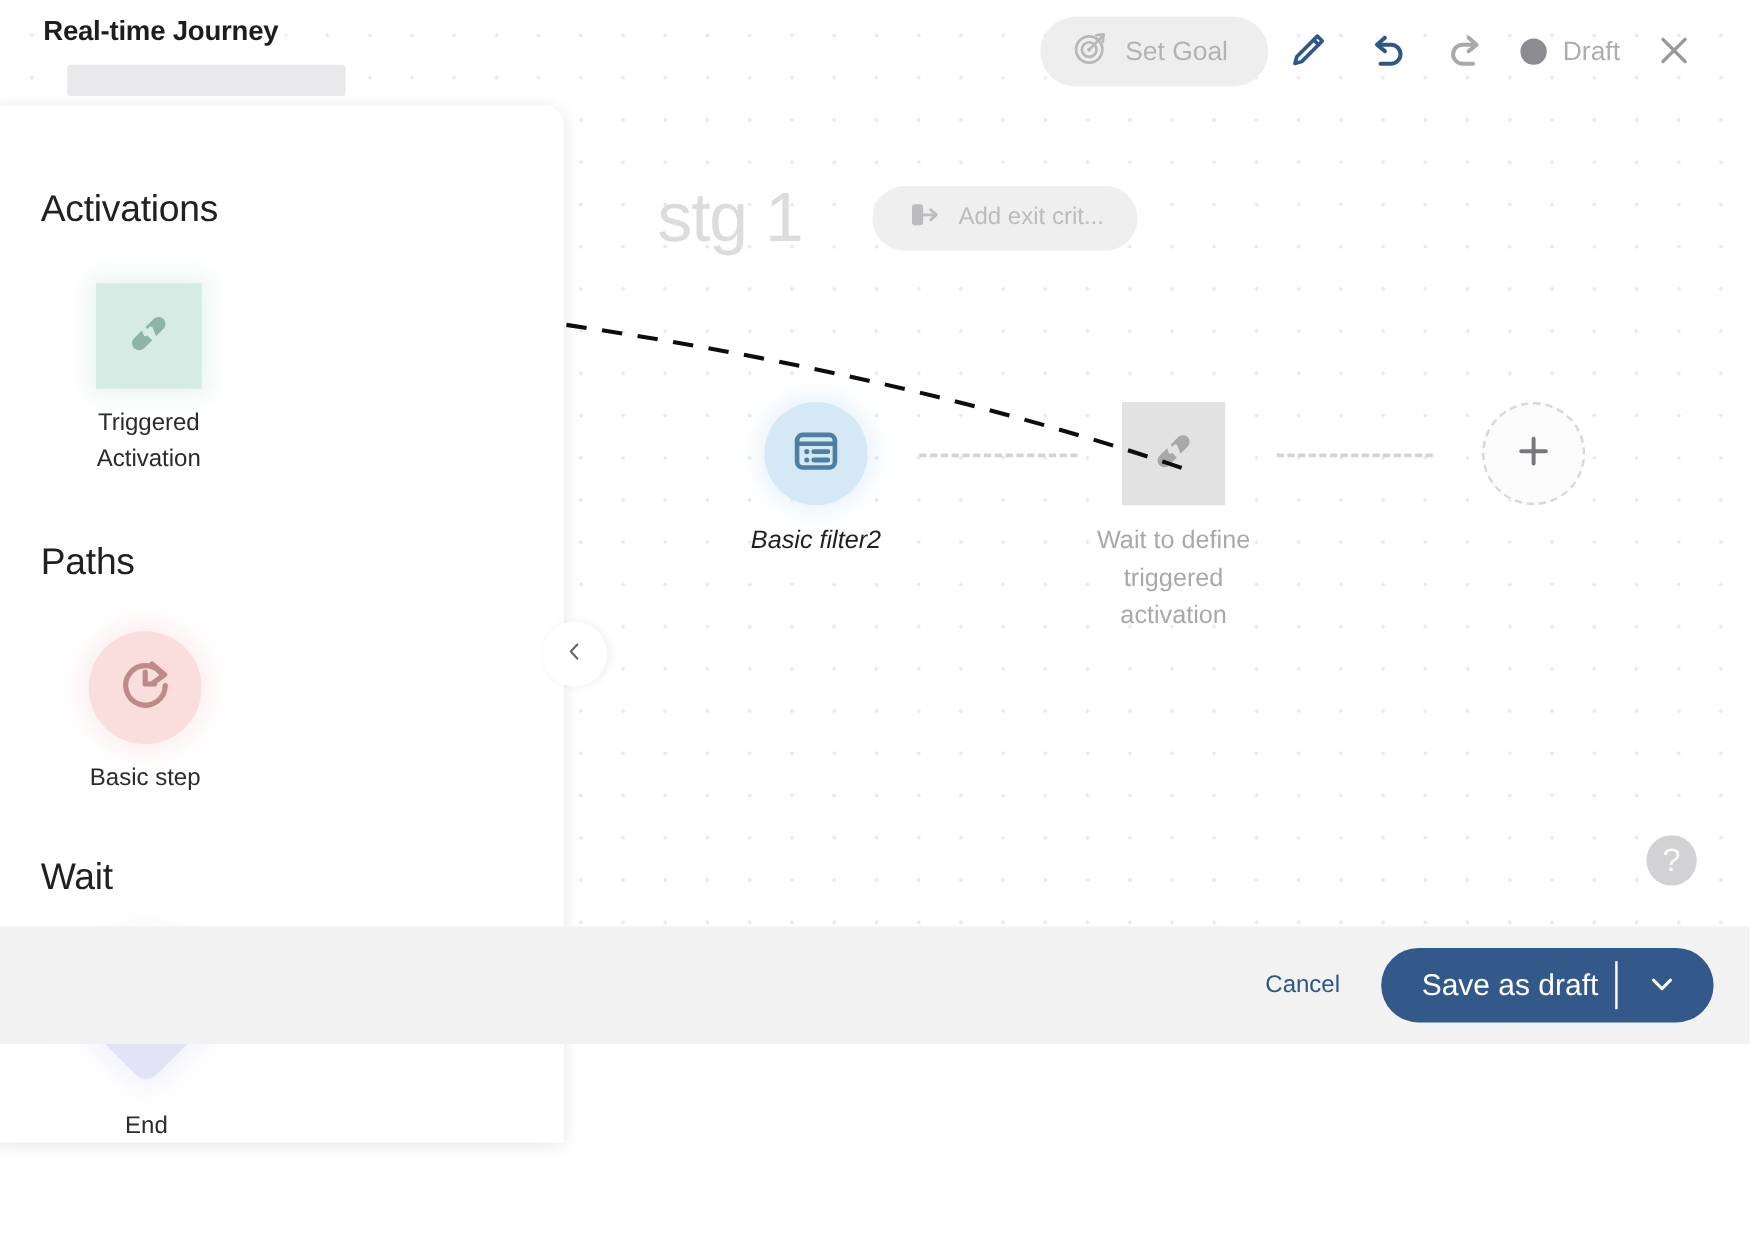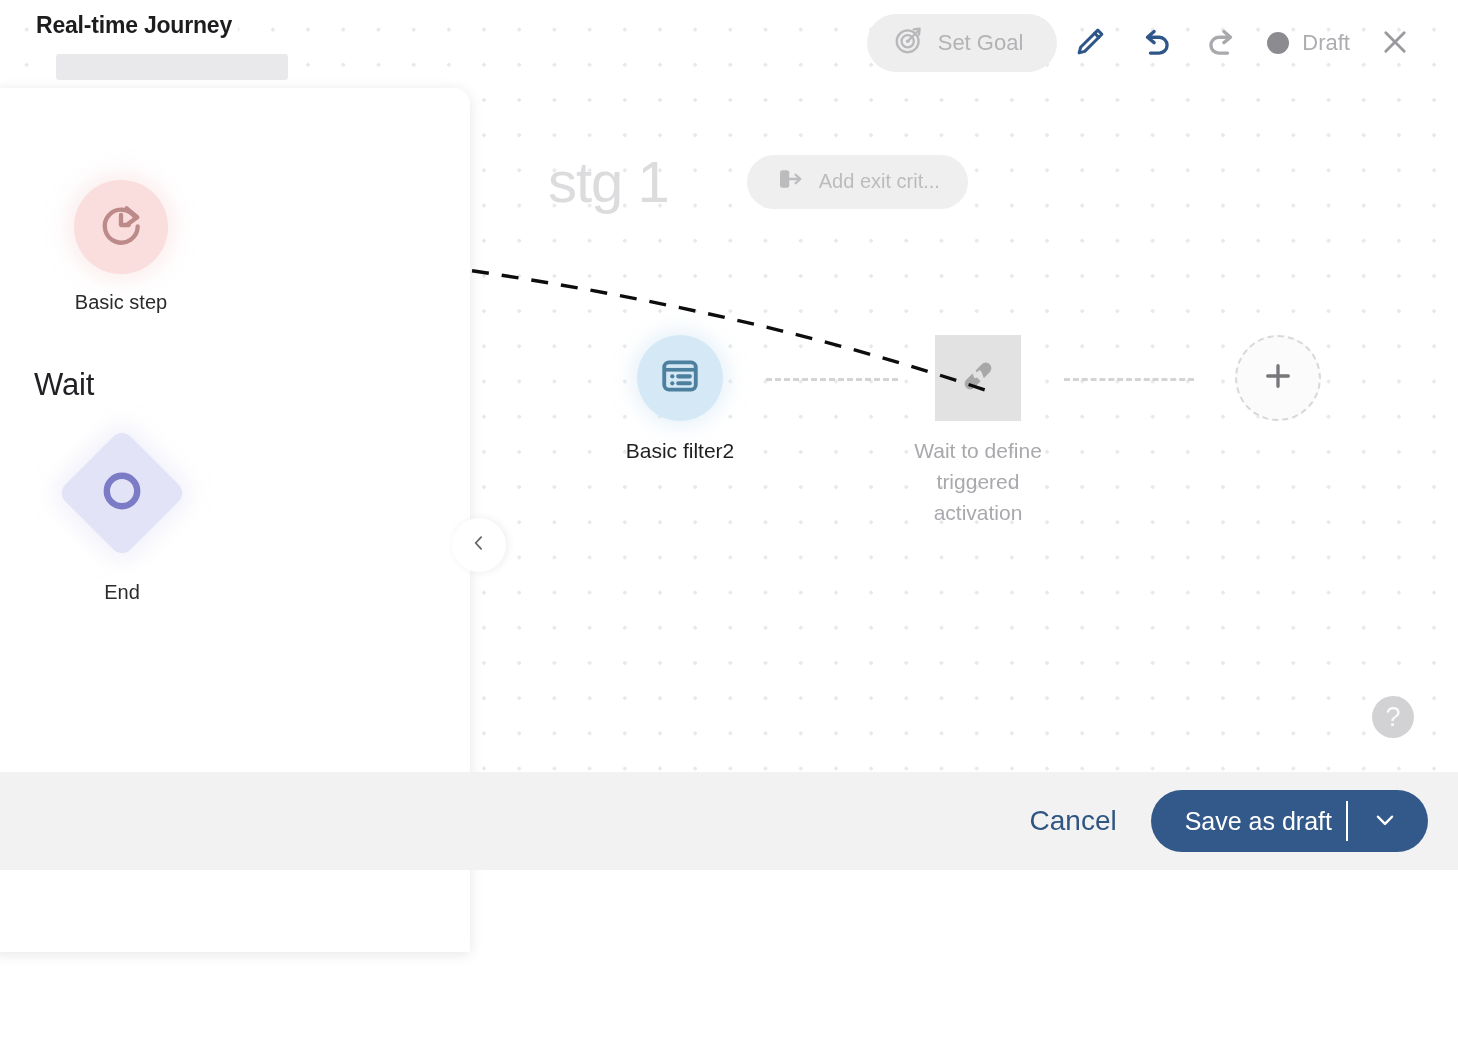--- a/index.html
+++ b/index.html
@@ -135,21 +135,21 @@
     background: #ffffff;
     box-shadow: 2px 0 8px rgba(0,0,0,0.07);
     display: flex; align-items: center; justify-content: center;
     z-index: 21;
     cursor: pointer;
   }
 
   
   .stage-header {
     position: absolute; left: 548px; top: 148px;
-    display: flex; align-items: center; gap: 78px;
+    display: flex; align-items: center; gap: 58px;
     z-index: 5;
   }
   .stage-name {
     font-size: 58px; color: #dcdcde; font-weight: 400; letter-spacing: -1px;
   }
   .exit-crit-btn {
     display: flex; align-items: center; gap: 14px;
     height: 54px; padding: 0 28px;
     border: none; border-radius: 27px;
     background: #efefef;
@@ -211,21 +211,21 @@
   .footer {
     position: absolute;
     left: 0; bottom: 0; width: 1458px; height: 98px;
     background: #f2f2f3;
     display: flex; align-items: center; justify-content: flex-end;
     gap: 34px; padding-right: 30px;
     z-index: 40;
   }
   .cancel-link {
     background: none; border: none; cursor: pointer;
-    color: #2f5580; font-size: 28px;
+    color: #2f5580; font-size: 20px;
     font-family: "Liberation Sans", sans-serif;
   }
   .split-btn {
     display: flex; align-items: center;
     background: #33598a; border-radius: 32px;
     height: 62px; overflow: hidden;
   }
   .split-main {
     background: none; border: none; cursor: pointer;
     color: #ffffff; font-size: 25px; padding: 0 14px 0 34px;
@@ -307,22 +307,40 @@
           <svg width="34" height="34" viewBox="0 0 24 24" fill="none" stroke="#9a9a9e" stroke-width="2" stroke-linecap="round">
             <path d="M5.5 5.5 L18.5 18.5 M18.5 5.5 L5.5 18.5"></path>
           </svg>
         </span>
       </button>
     </div>
   </div>
 
   <div class="sidebar">
 
+    <div style="padding-top:68px;">
+      <div class="sb-section-title">Activations</div>
+      <div style="margin-top:44px;margin-left:14px;">
+        <div class="sb-item">
+          <div class="tile-square">
+            <span>
+              <svg width="50" height="50" viewBox="0 0 24 24" fill="none" stroke="#8cb4a8" stroke-width="1.9" stroke-linecap="round" stroke-linejoin="round" transform="rotate(-45)">
+                <path d="M6.5 9.2 h4.6 v5.6 h-4.6 a2.8 2.8 0 0 1 0 -5.6 z" fill="#8cb4a8" stroke="none"></path>
+                <path d="M12.9 9.2 h4.6 a2.8 2.8 0 0 1 0 5.6 h-4.6 z" fill="#8cb4a8" stroke="none"></path>
+                <path d="M13.6 6 L11 11.2 h2.9 L11.4 17" stroke="#d5ece5" stroke-width="1.8"></path>
+              </svg>
+            </span>
+          </div>
+          <div class="sb-item-label">Triggered Activation</div>
+        </div>
+      </div>
+    </div>
 
     <div style="padding-top:52px;">
+      <div class="sb-section-title">Paths</div>
       <div style="margin-top:40px;margin-left:11px;">
         <div class="sb-item">
           <div class="tile-circle">
             <span>
               <svg width="52" height="52" viewBox="0 0 24 24" fill="none" stroke="#bd8a8a" stroke-width="2" stroke-linecap="round" stroke-linejoin="round">
                 <path d="M18.6 8.6 a7.6 7.6 0 1 0 1.1 4"></path>
                 <path d="M14.6 4.3 L19.5 8.4 L15.2 11.5"></path>
                 <path d="M12 7.4 V12 h3.6"></path>
               </svg>
             </span>
@@ -367,21 +385,21 @@
           <path d="M16.5 8.6 L20.2 12 L16.5 15.4"></path>
         </svg>
       </span>
       <span>Add exit crit...</span>
     </button>
   </div>
 
   <div class="connector" style="left:766px; top:378px; width:132px;"></div>
   <div class="connector" style="left:1064px; top:378px; width:130px;"></div>
 
-  <div class="node" style="left:580px; top:335px;">
+  <div class="node" style="left:580px; top:335px;font-style:italic;">
     <div class="node-circle-blue">
       <span>
         <svg width="44" height="44" viewBox="0 0 24 24" fill="none" stroke="#4d7f9e" stroke-width="2.1" stroke-linejoin="round">
           <rect x="3.4" y="4.6" width="17.2" height="14.8" rx="2.6"></rect>
           <path d="M3.4 8.6 H20.6" stroke-width="2"></path>
           <circle cx="7.8" cy="12.2" r="1.15" fill="#4d7f9e" stroke="none"></circle>
           <circle cx="7.8" cy="16" r="1.15" fill="#4d7f9e" stroke="none"></circle>
           <path d="M11 12.2 H17.4 M11 16 H17.4" stroke-width="2.2" stroke-linecap="round"></path>
         </svg>
       </span>

